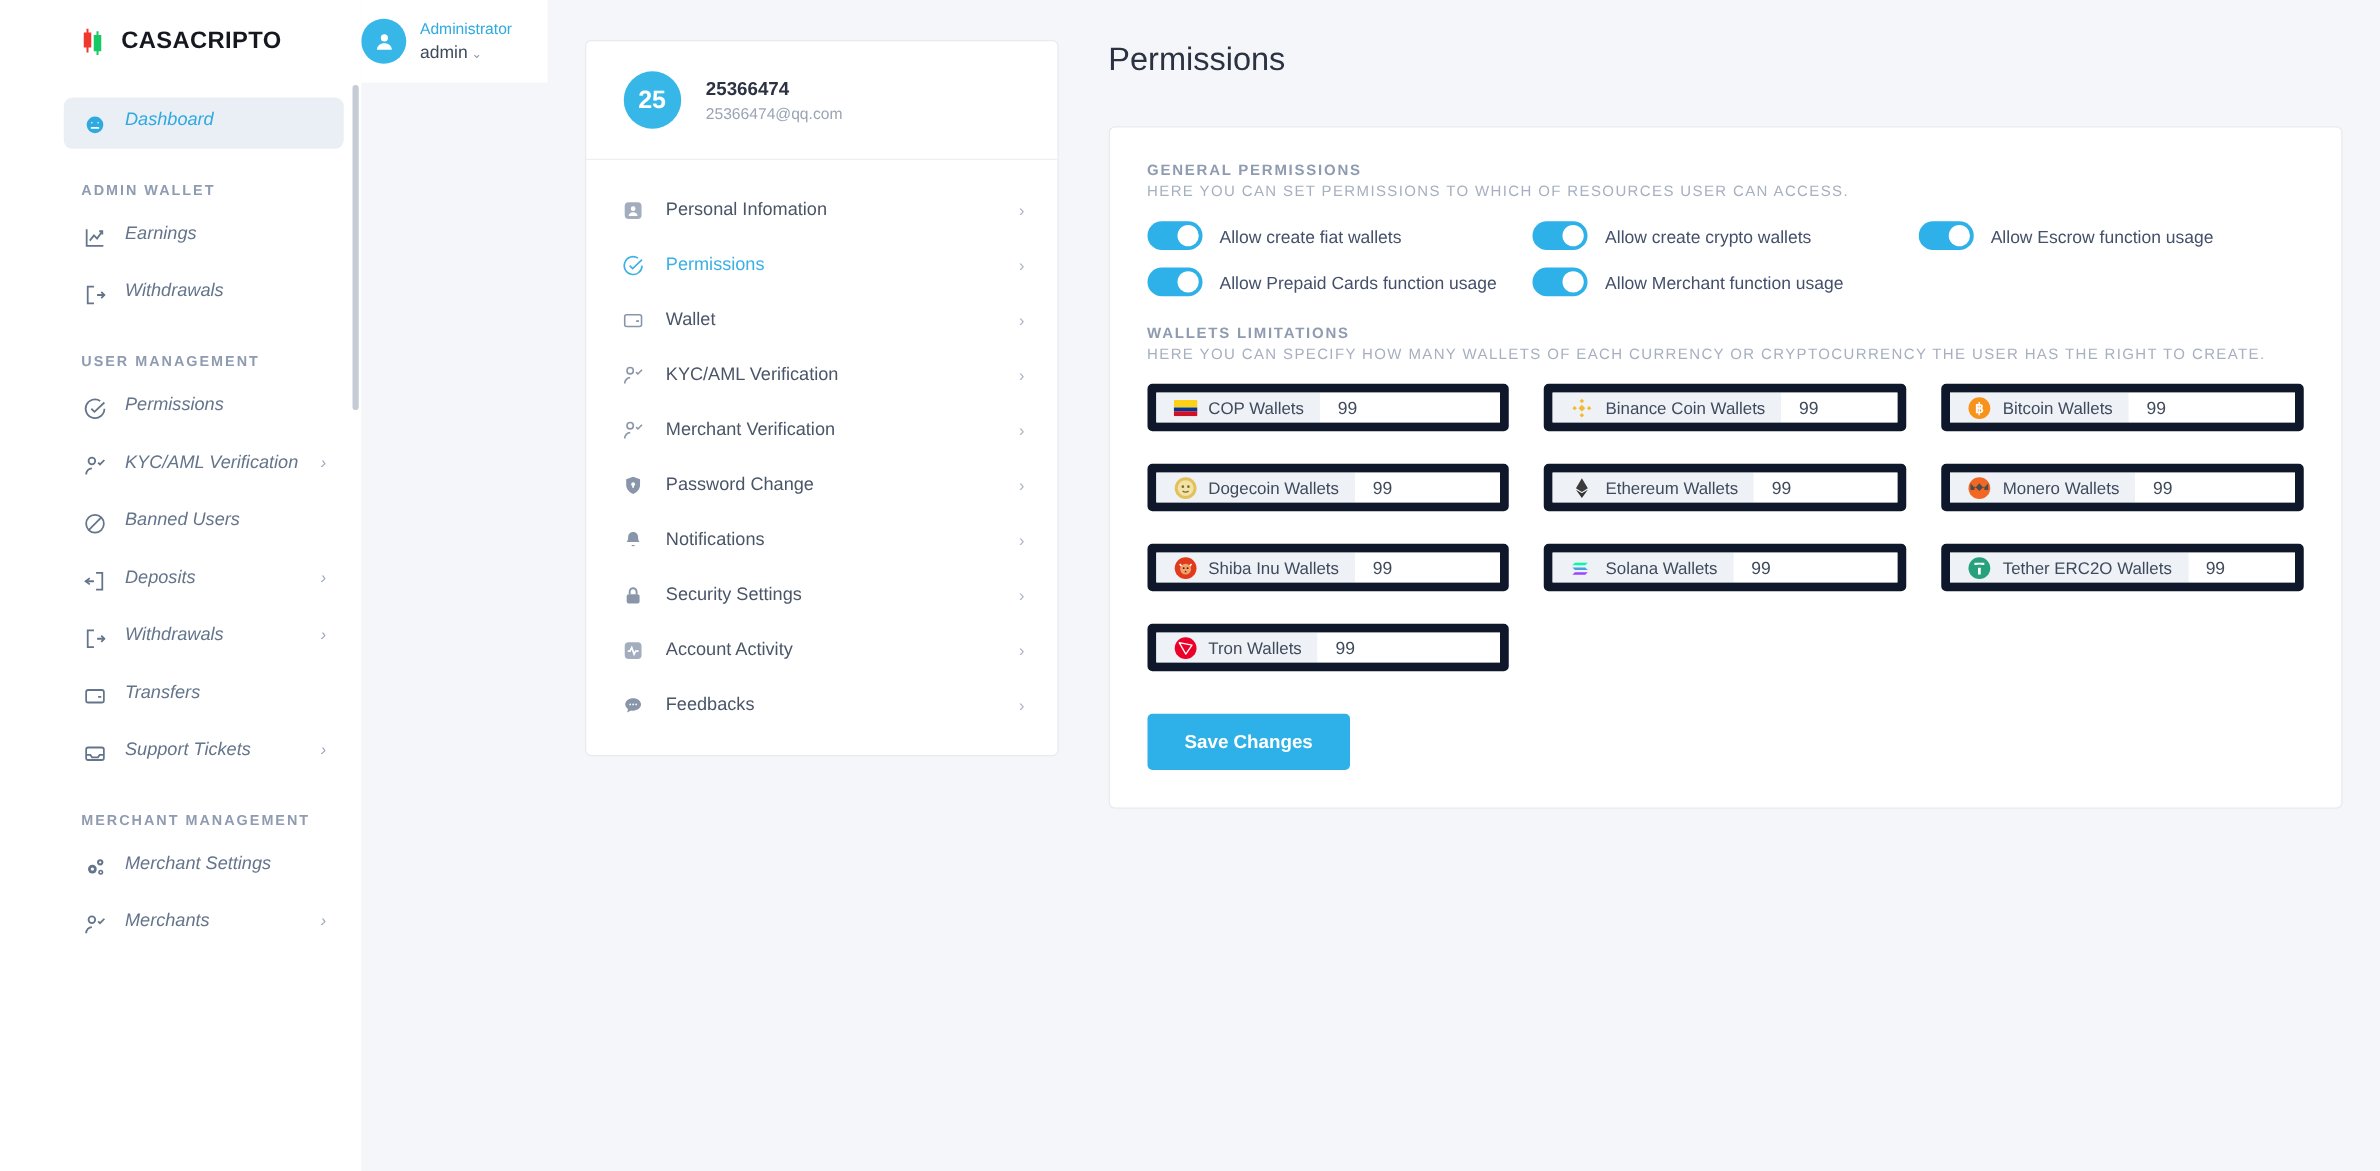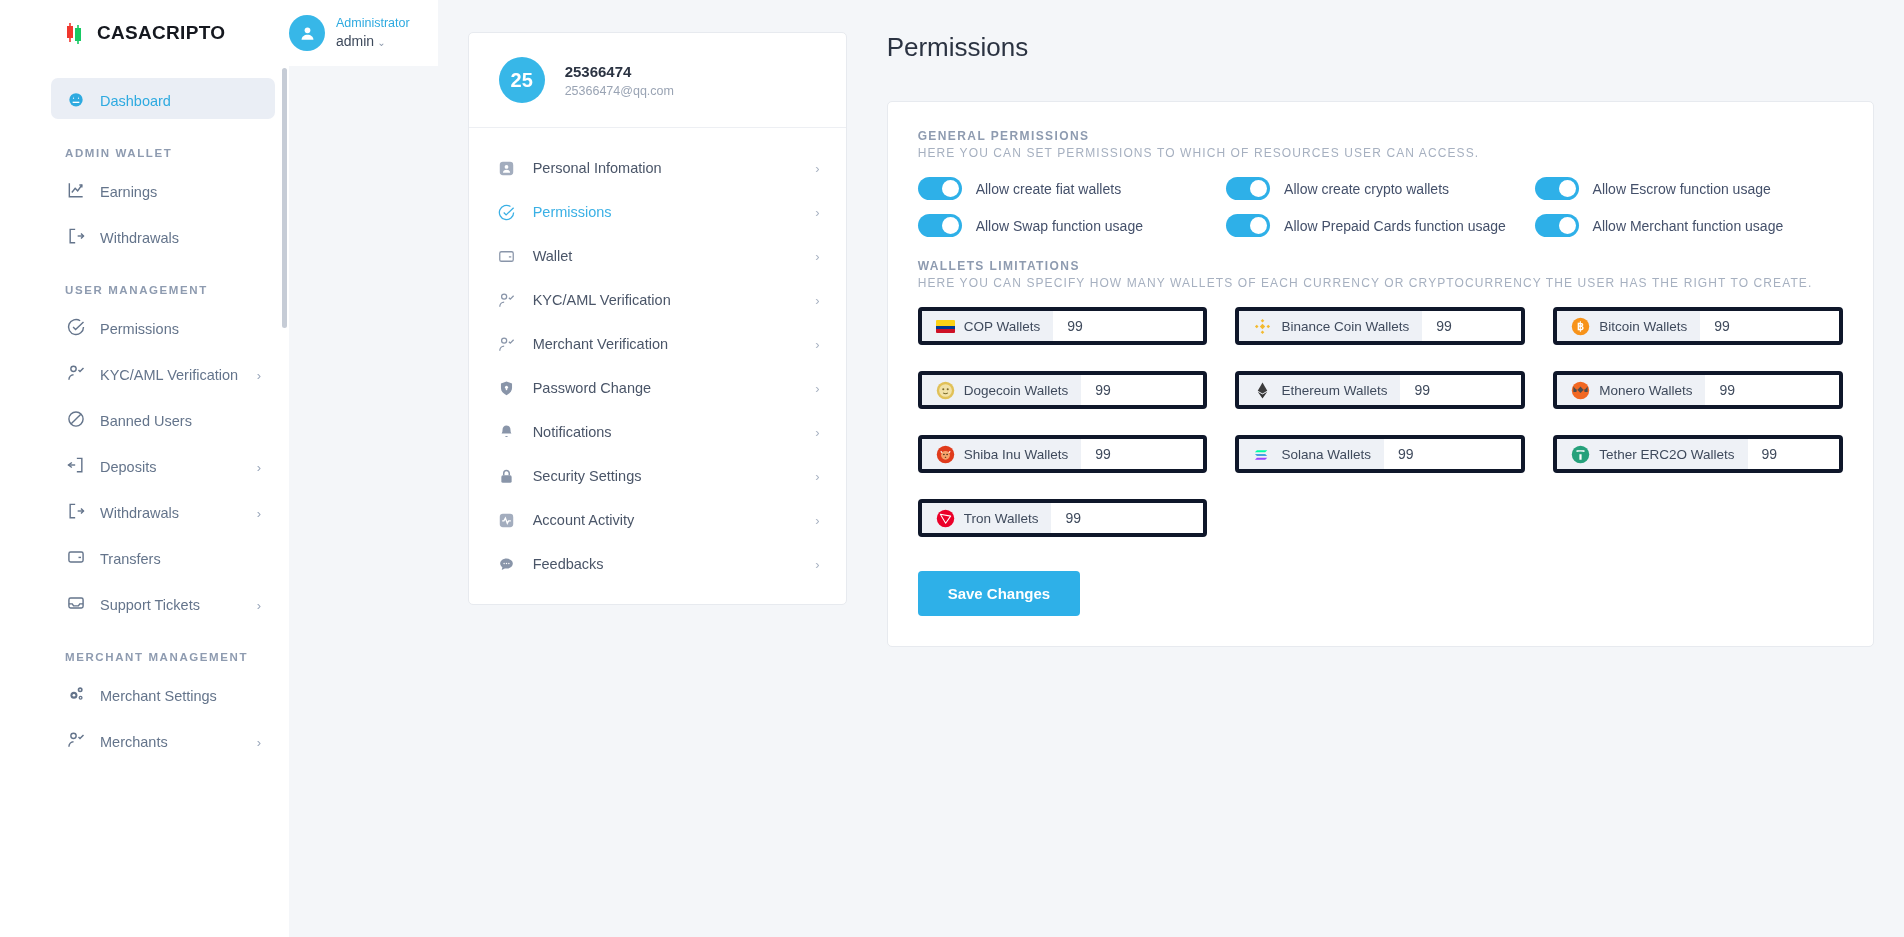--- a/index.html
+++ b/index.html
@@ -25,24 +25,24 @@
   }
   .brand {
     height: 66px; display: flex; align-items: center; padding-left: 27px;
   }
   .brand-logo { display: flex; align-items: flex-end; gap: 2px; margin-right: 7px; }
   .brand-name {
     font-size: 19px; font-weight: bold; letter-spacing: .3px; color: #15181f;
   }
   .nav { padding: 12px 14px 0 14px; }
   .nav-item {
-    display: flex; align-items: flex-end; gap: 14px;
+    display: flex; align-items: flex-start; gap: 14px;
     padding: 10px 14px; border-radius: 7px;
     color: #64748b; font-size: 14.5px; font-weight: 500;
-    cursor: pointer; position: relative; margin-bottom: 5px;
+    cursor: pointer; position: relative; margin-bottom: 5px; font-style: italic;
   }
   .nav-item .ic { width: 21px; height: 21px; flex: 0 0 21px; display:flex; align-items:center; justify-content:center; }
   .nav-item svg { width: 20px; height: 20px; stroke: #64748b; fill: none; stroke-width: 1.7; }
   .nav-item.active { background: #eaeef5; color: #2eaae0; }
   .nav-item.active svg { stroke: #2eaae0; fill: none; }
   .nav-item .label { flex: 1; white-space: nowrap; }
   .nav-item .chev { font-size: 13px; color: #9aa7bb; }
   .nav-section {
     font-size: 11.5px; font-weight: 700; letter-spacing: 1.6px;
     color: #8e9bb0; padding: 23px 14px 10px 14px; text-transform: uppercase;
@@ -124,21 +124,21 @@
   .switch .knob {
     position: absolute; top: 3px; right: 3px; width: 17px; height: 17px;
     border-radius: 50%; background: #fff;
   }
   .toggle-label { font-size: 14px; color: #44506a; }
 
   .wl-title { margin-top: 22px; }
   .wallet-grid { display: grid; grid-template-columns: repeat(3, 1fr); gap: 26px 28px; }
   .wallet-row {
     display: flex; align-items: stretch; height: 38px;
-    border: 4px solid #0f172a; border-radius: 4px; overflow: hidden;
+    border: 7px solid #0f172a; border-radius: 4px; overflow: hidden;
     background: #fff;
   }
   .wallet-tag {
     display: flex; align-items: center; gap: 9px;
     background: #eef1f6; padding: 0 13px 0 14px; white-space: nowrap;
   }
   .wallet-tag .coin { width: 19px; height: 19px; flex: 0 0 19px; border-radius: 50%; display:flex;align-items:center;justify-content:center;}
   .wallet-name { font-size: 13.5px; color: #3f4a5c; }
   .wallet-input {
     flex: 1; border: 0; outline: none; padding: 0 14px;
@@ -476,26 +476,20 @@
             <div class="toggle-row">
               <span class="switch">
                   <span class="knob"></span>
                 </span>
               <span class="toggle-label">Allow Escrow function usage</span>
             </div>
             <div class="toggle-row">
               <span class="switch">
                   <span class="knob"></span>
                 </span>
-              <span class="toggle-label">Allow Swap function usage</span>
-            </div>
-            <div class="toggle-row">
-              <span class="switch">
-                  <span class="knob"></span>
-                </span>
               <span class="toggle-label">Allow Prepaid Cards function usage</span>
             </div>
             <div class="toggle-row">
               <span class="switch">
                   <span class="knob"></span>
                 </span>
               <span class="toggle-label">Allow Merchant function usage</span>
             </div>
           </div>
 

